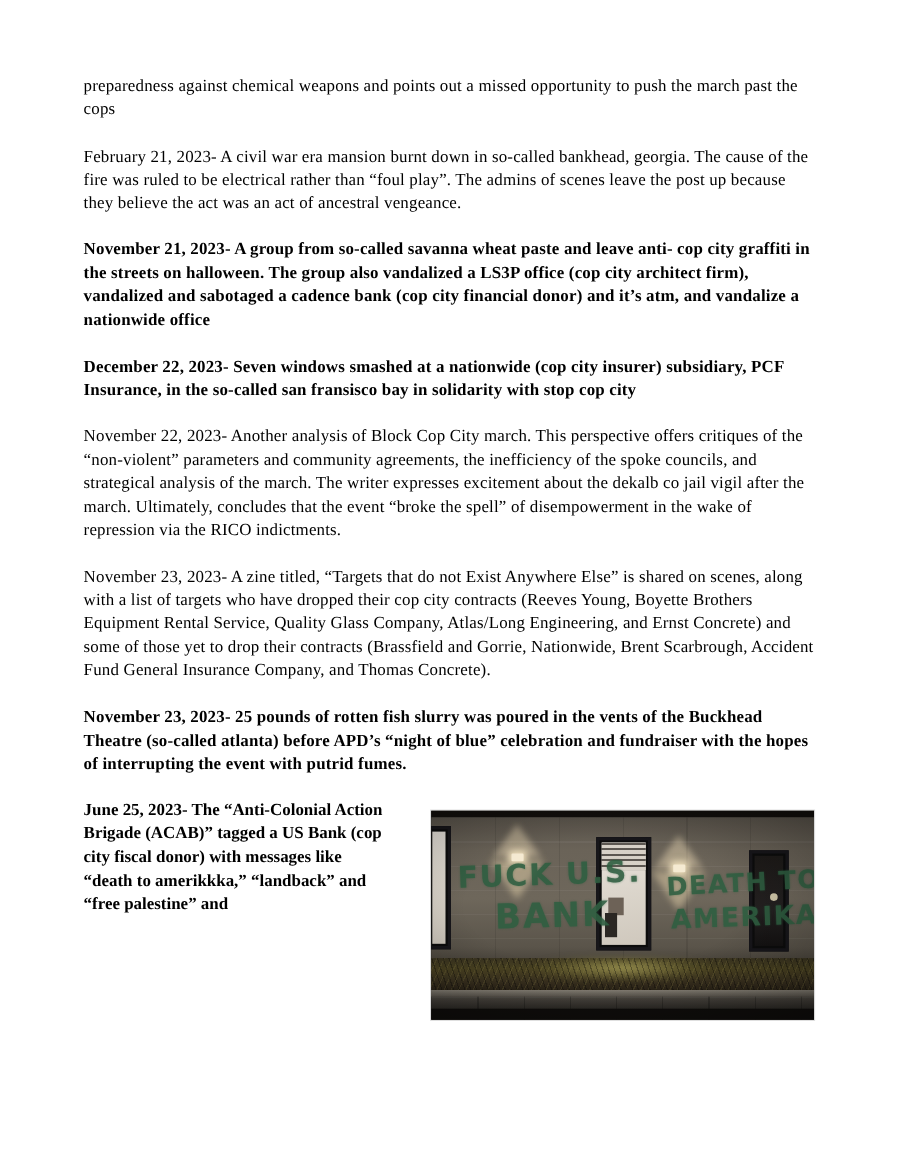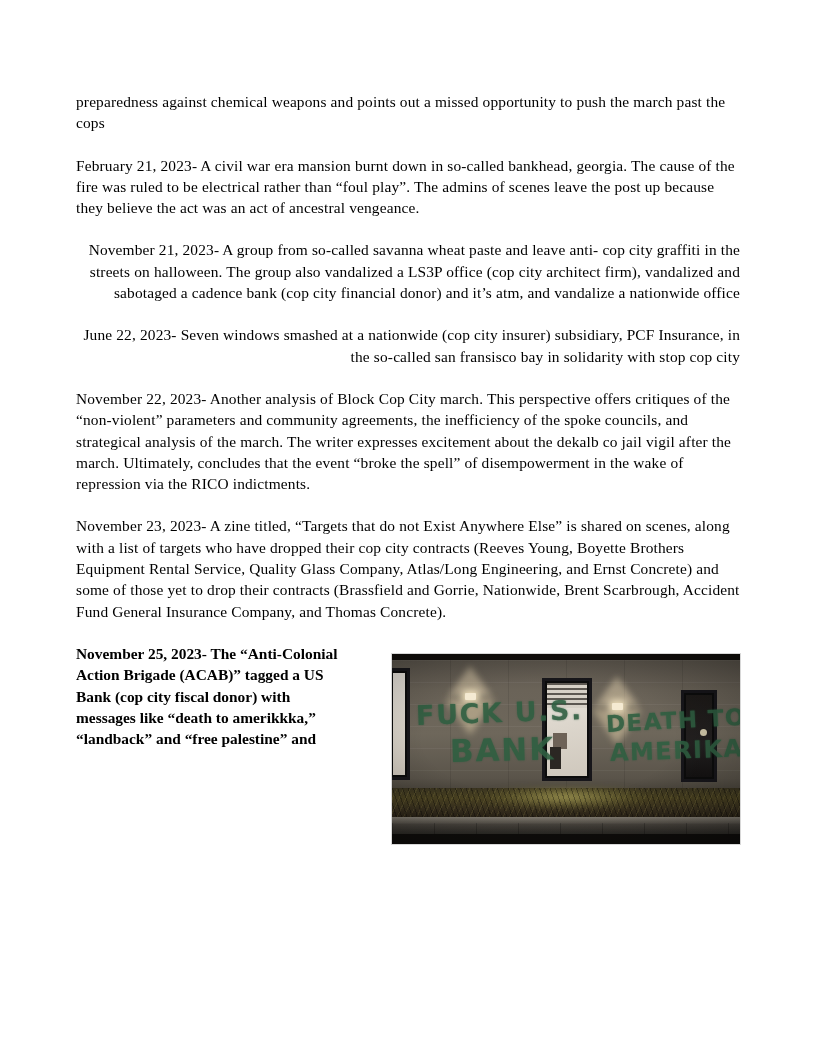--- a/index.html
+++ b/index.html
@@ -15,34 +15,33 @@
     position: relative;
     width: 816px;
     height: 1056px;
     background: #ffffff;
     overflow: hidden;
     box-sizing: border-box;
   }
   .doc-body {
     position: absolute;
     left: 76px;
-    top: 91px;
+    top: 68px;
     width: 664px;
   }
   .para {
     font-size: 15.4px;
     line-height: 21.3px;
     margin: 0 0 21px 0;
     text-align: left;
     color: #000;
     letter-spacing: 0.01em;
   }
   .para.bold {
-    font-weight: normal;
-    text-align: right;
+    font-weight: bold;
   }
   
   .figure-wrap {
     position: relative;
     margin-top: 0;
   }
   .photo-figure {
     float: right;
     width: 348px;
     height: 190px;
@@ -241,26 +240,27 @@
 <div class="page">
   <div class="doc-body">
 
     <p class="para">preparedness against chemical weapons and points out a missed opportunity to push the march past the cops</p>
 
     <p class="para">February 21, 2023- A civil war era mansion burnt down in so-called bankhead, georgia. The cause of the fire was ruled to be electrical rather than “foul play”. The admins of scenes leave the post up because they believe the act was an act of ancestral vengeance.</p>
 
     <p class="para bold">November 21, 2023- A group from so-called savanna wheat paste and leave anti- cop city graffiti in the streets on halloween. The group also vandalized a LS3P office (cop city architect firm), vandalized  and sabotaged a cadence bank (cop city financial donor) and it’s atm, and vandalize a nationwide office</p>
 
 
-    <p class="para bold">June 22, 2023- Seven windows smashed at a nationwide (cop city insurer) subsidiary, PCF Insurance, in the so-called san fransisco bay in solidarity with stop cop city</p>
+    <p class="para bold">December 22, 2023- Seven windows smashed at a nationwide (cop city insurer) subsidiary, PCF Insurance, in the so-called san fransisco bay in solidarity with stop cop city</p>
 
     <p class="para">November 22, 2023- Another analysis of Block Cop City march. This perspective offers critiques of the “non-violent” parameters and community agreements, the inefficiency of the spoke councils, and strategical analysis of the march. The writer expresses excitement about the dekalb co jail vigil after the march. Ultimately, concludes that the event “broke the spell” of disempowerment in the wake of repression via the RICO indictments.</p>
 
     <p class="para">November 23, 2023- A zine titled, “Targets that do not Exist Anywhere Else” is shared on scenes, along with a list of targets who have dropped their cop city contracts (Reeves Young, Boyette Brothers Equipment Rental Service, Quality Glass Company, Atlas/Long Engineering, and Ernst Concrete) and some of those yet to drop their contracts (Brassfield and Gorrie, Nationwide, Brent Scarbrough, Accident Fund General Insurance Company, and Thomas Concrete).</p>
 
+    <p class="para bold">November 23, 2023- 25 pounds of rotten fish slurry was poured in the vents of the Buckhead Theatre (so-called atlanta) before APD’s “night of blue” celebration and fundraiser with the hopes of interrupting the event with putrid fumes.</p>
 
     <div class="figure-wrap">
 
       <figure class="photo-figure">
         <div class="photo">
 
           <div class="ph-sky"></div>
 
           <div class="ph-wall">
             <div class="ph-blocks"></div>
@@ -307,17 +307,17 @@
             <div class="cap"></div>
             <div class="stones"></div>
             <div class="dark-fade"></div>
           </div>
 
           <div class="ph-bottom-shadow"></div>
           <div class="ph-vignette"></div>
         </div>
       </figure>
 
-      <p class="para-last">November 25, 2023- The “Anti-Colonial Action Brigade (ACAB)” tagged a US Bank (cop city fiscal donor) with messages like “death to amerikkka,” “landback” and “free palestine” and</p>
+      <p class="para-last">June 25, 2023- The “Anti-Colonial Action Brigade (ACAB)” tagged a US Bank (cop city fiscal donor) with messages like “death to amerikkka,” “landback” and “free palestine” and</p>
     </div>
 
   </div>
 </div>
 
 </body></html>

